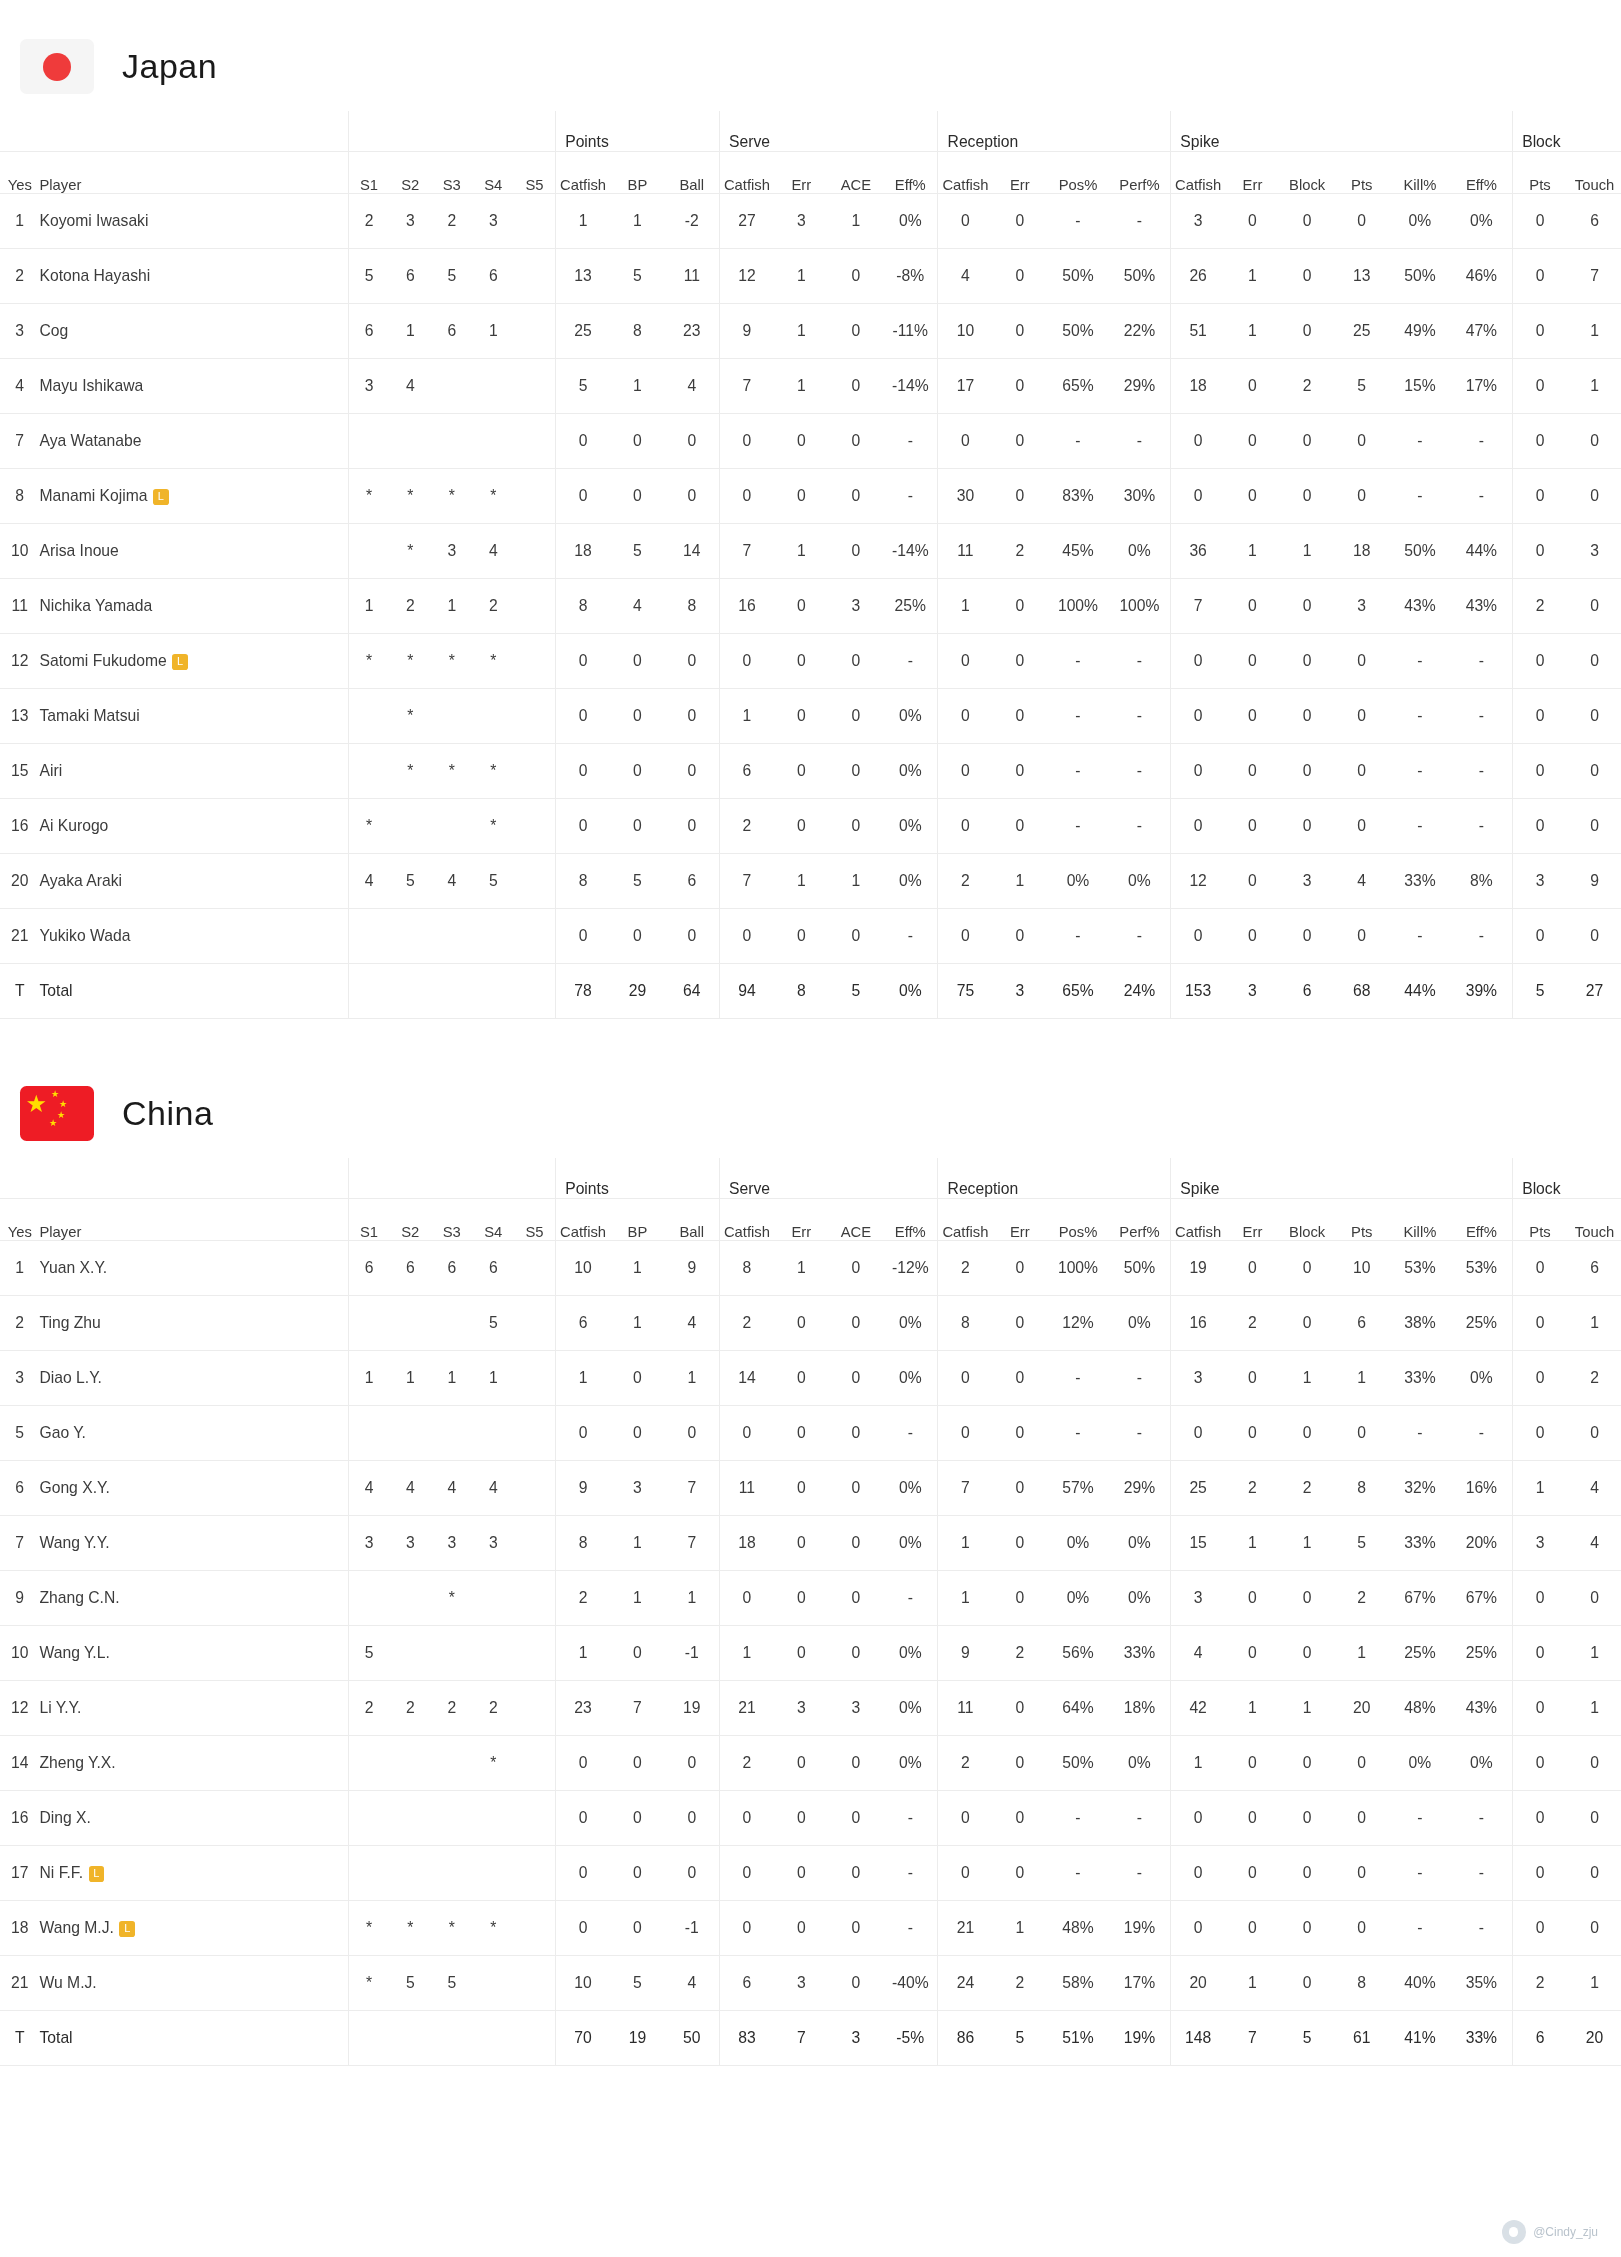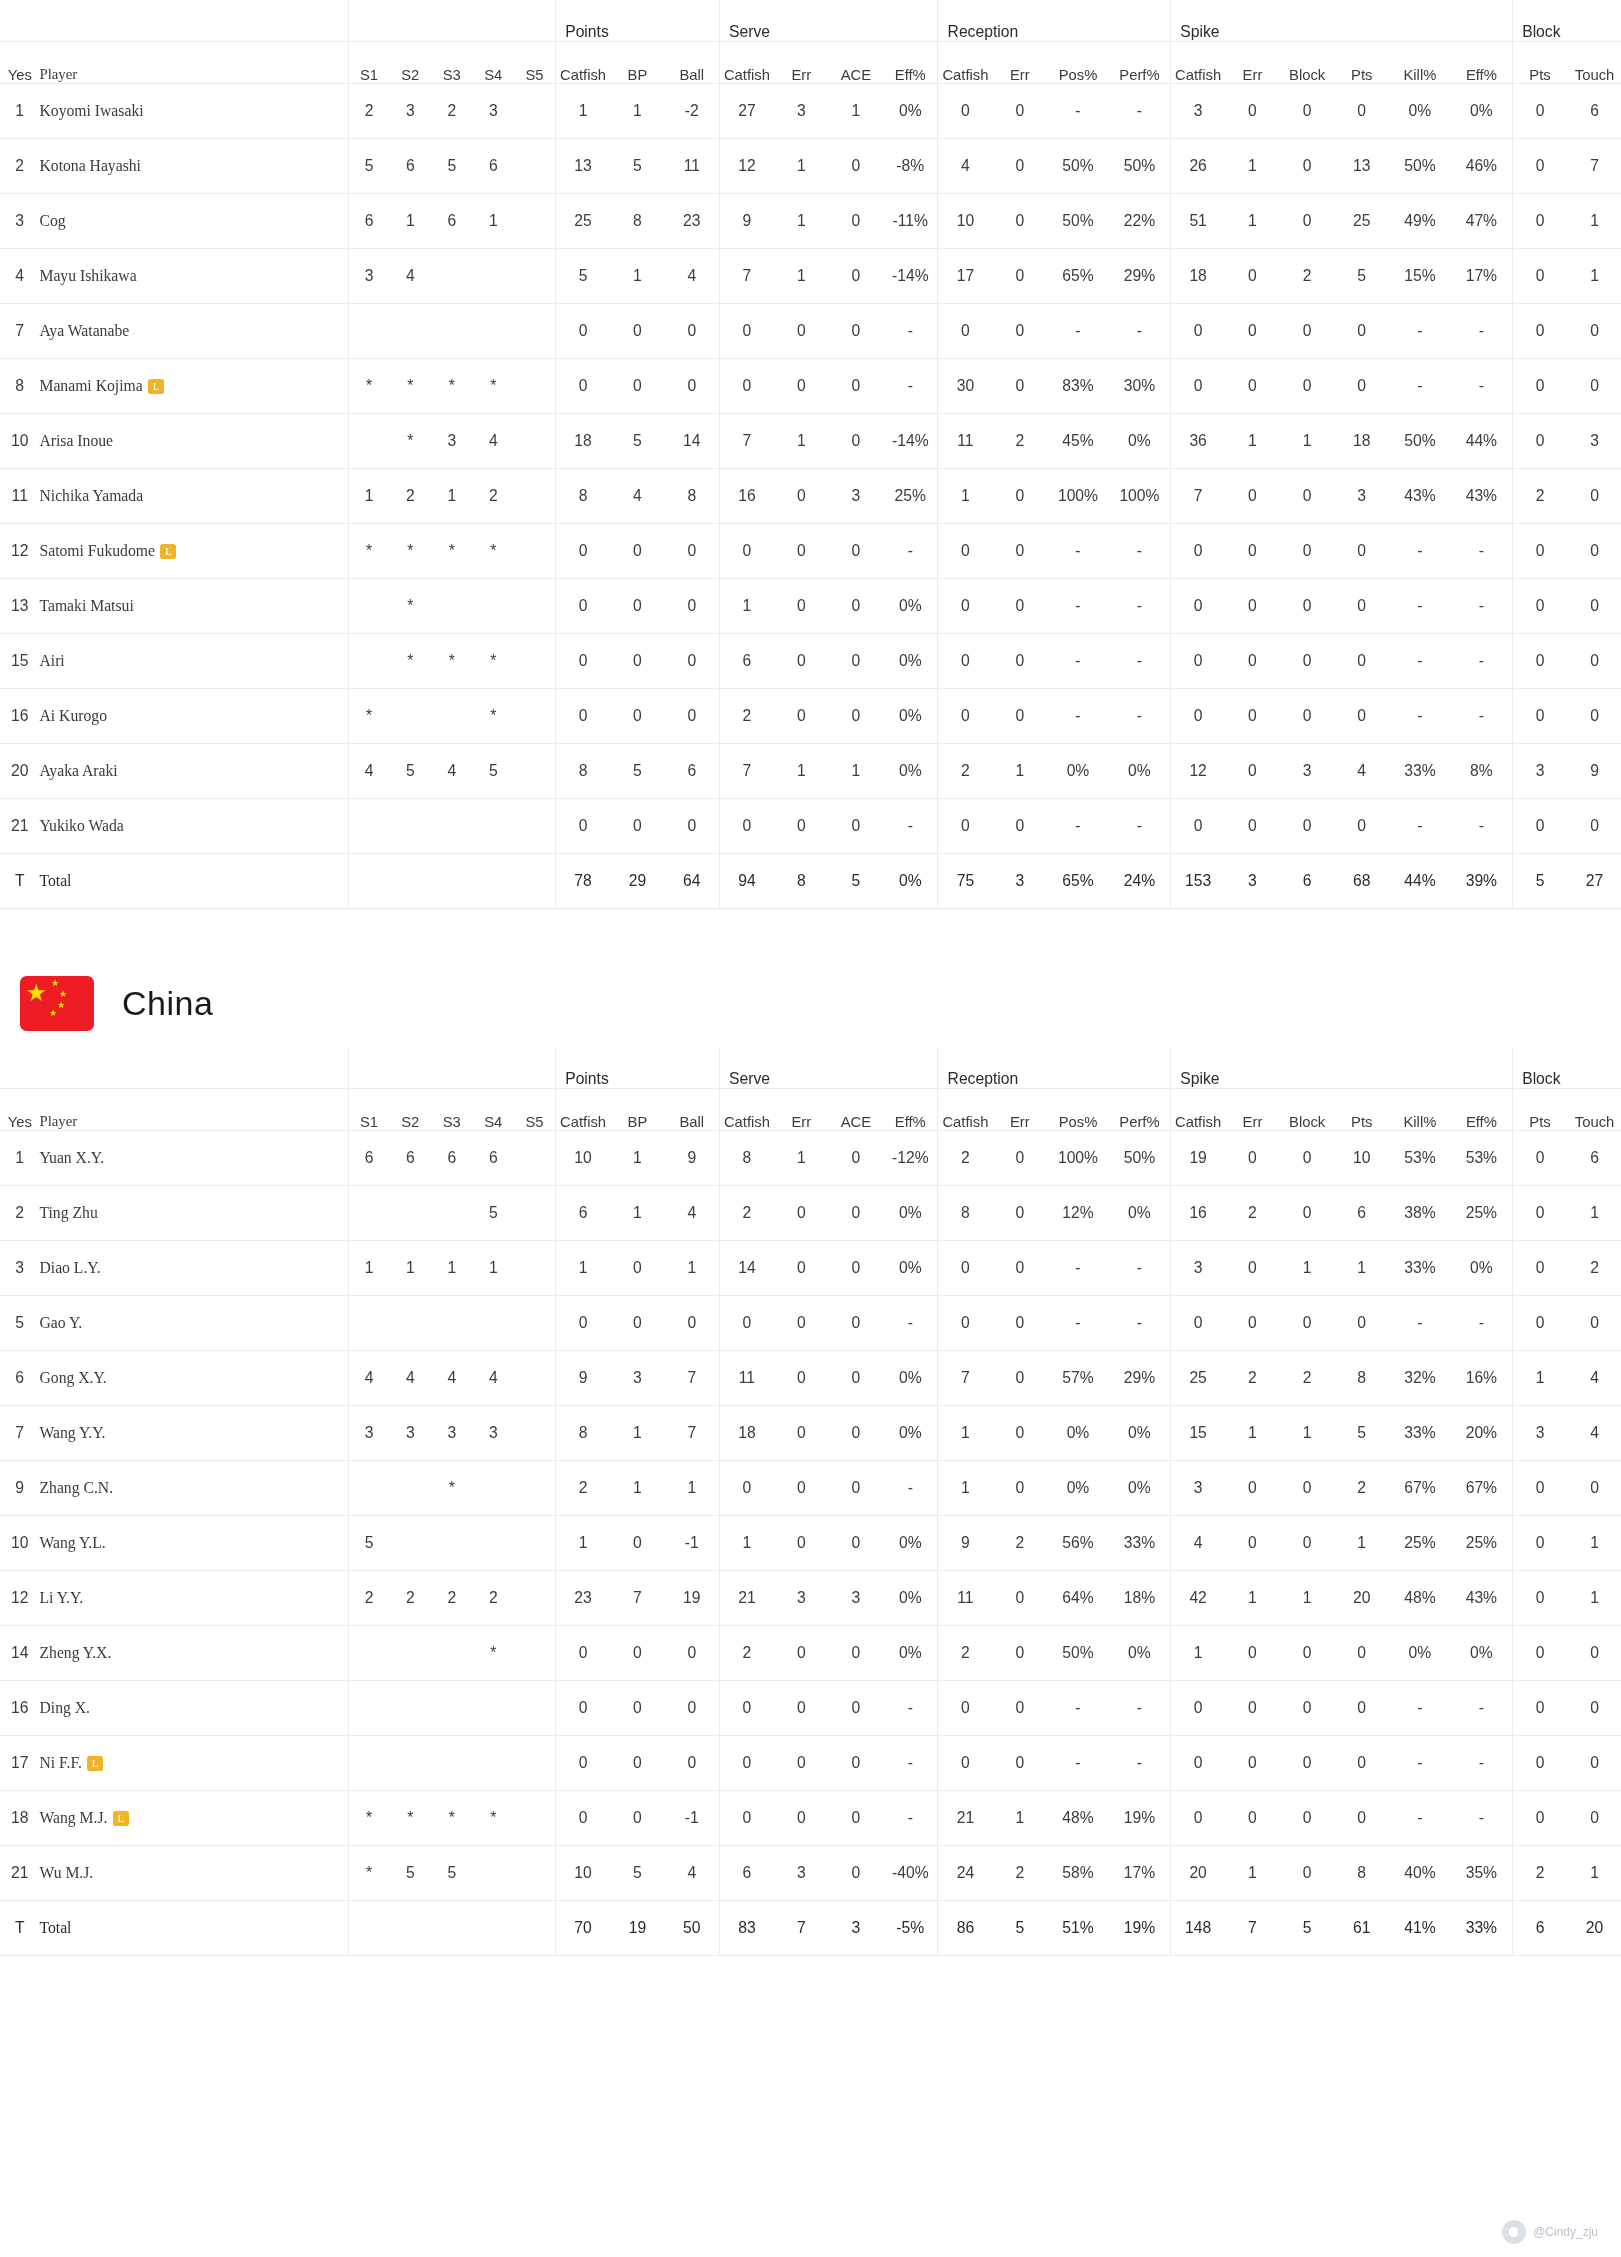--- a/index.html
+++ b/index.html
@@ -88,21 +88,21 @@
     font-size: 14.8px;
     color: #3c3c3c;
     margin-left: 28px;
   }
   tbody td {
     height: 55px;
     font-size: 15.7px;
   }
 
   .c-yes { width: 39px; text-align: center; padding-left: 11px; }
-  .c-player { width: 305px; text-align: left; padding-left: 9.2px; font-family: Liberation Serif, serif; }
+  .c-player { width: 305px; text-align: left; padding-left: 9.2px; }
   .c-set { width: 41px; text-align: center; }
   .c-num { width: 54px; text-align: center; }
   .c-wide { width: 61px; text-align: center; }
 
   
   .sep-l { border-left: 0.9px solid #ececec; }
 
   .grp-row th.grp { padding-left: 9.2px; }
 
   .libero {
@@ -143,20 +143,24 @@
     width: 9.2px; height: 9.2px; border-radius: 50%;
     background: #ffffff;
   }
 </style>
 </head>
 <body>
 
 <div class="page">
   <div id="teams-container">
       <div class="team-block">
+        <div class="team-header">
+          <div class="flag flag-jp"></div>
+          <div class="team-name">Japan</div>
+        </div>
         <table class="stats">
           <thead>
             <tr class="grp-row">
               <th class="c-yes"></th>
               <th class="c-player"></th>
               <th class="c-set sep-l" colspan="5"></th>
               <th class="c-num sep-l grp" colspan="3">Points</th>
               <th class="c-num sep-l grp" colspan="4">Serve</th>
               <th class="c-num sep-l grp" colspan="4">Reception</th>
               <th class="c-num sep-l grp" colspan="6">Spike</th>

